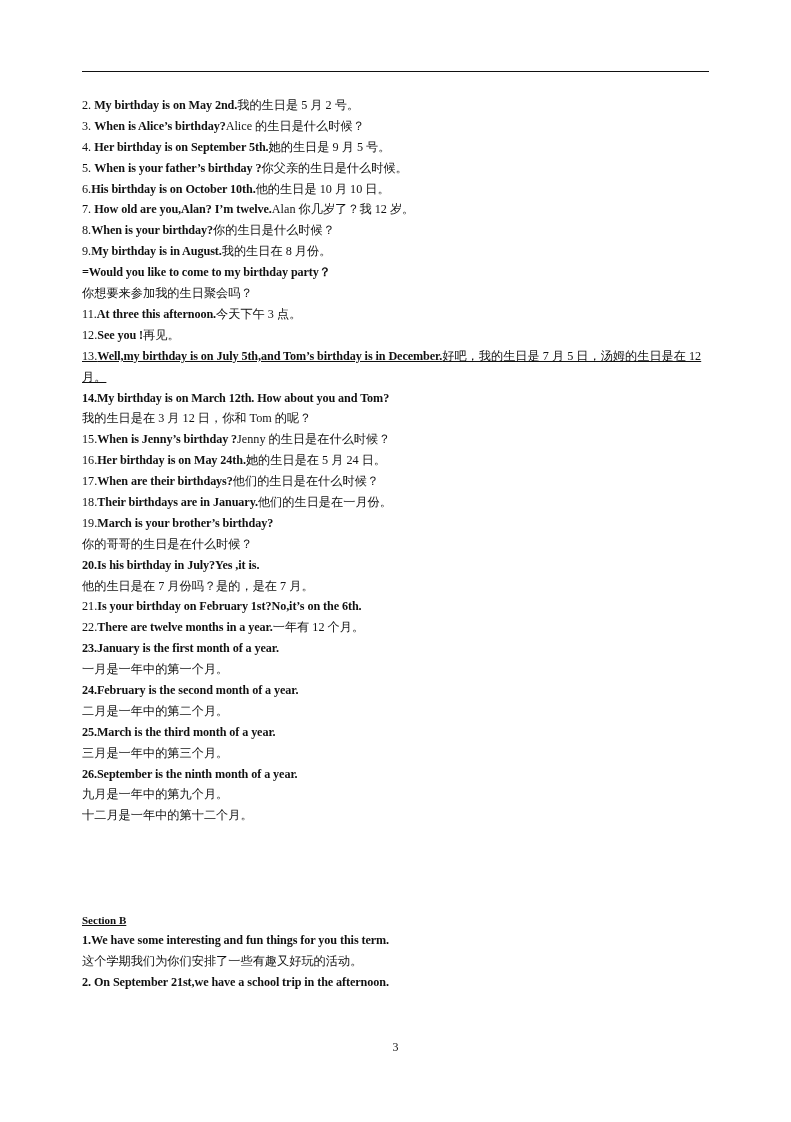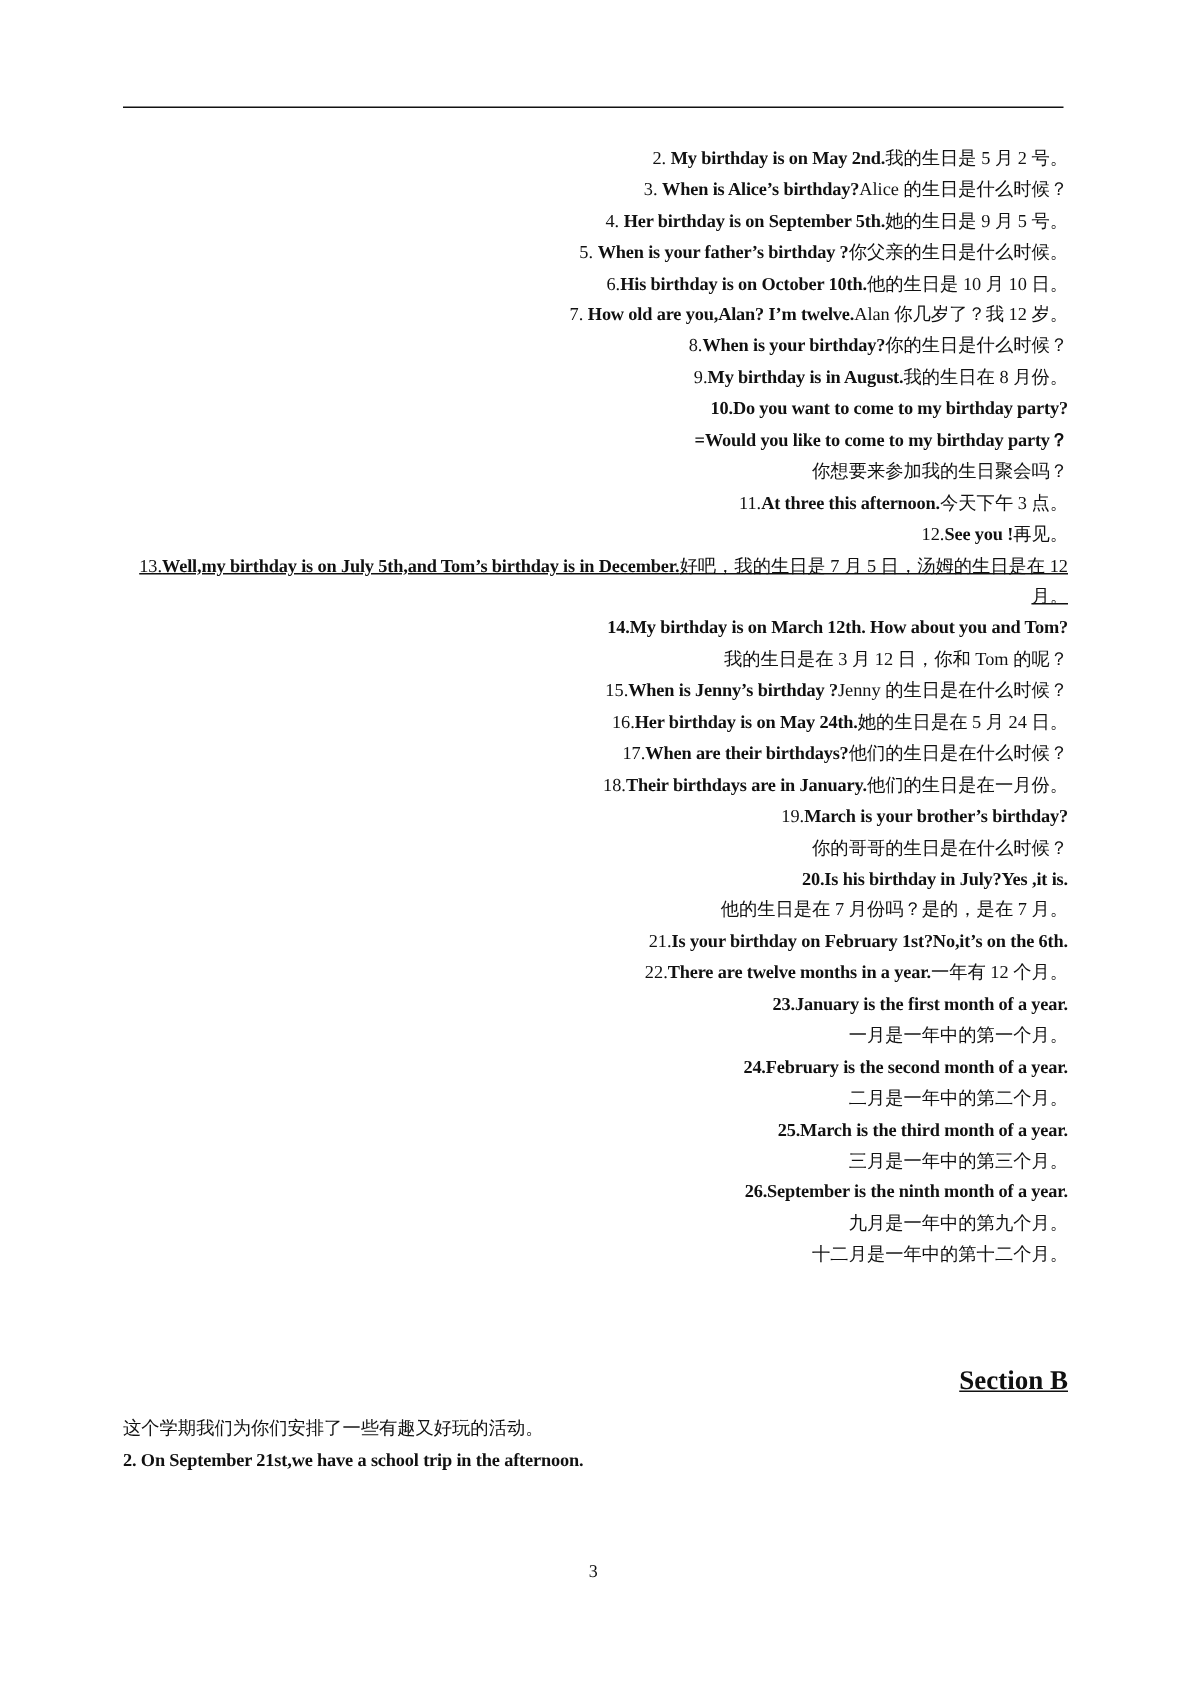--- a/index.html
+++ b/index.html
@@ -1,46 +1,45 @@
 <!DOCTYPE html>
 <html><head>
 <meta charset="utf-8">
 <style>
   html, body { margin: 0; padding: 0; background: #ffffff; }
   body { width: 791px; height: 1122px; position: relative; overflow: hidden;
          font-family: "Liberation Serif", "DejaVu Serif", serif; color: #111; }
   .rule { position: absolute; left: 82px; top: 71px; width: 627px; height: 0;
           border-top: 1.3px solid #111; }
-  .body { position: absolute; left: 82px; top: 95px; width: 630px; text-align: right; }
+  .body { position: absolute; left: 82px; top: 95px; width: 630px; }
   .line { font-size: 12.2px; line-height: 20.9px; height: 20.9px; white-space: nowrap; }
   .line.wrap { white-space: normal; height: auto; text-decoration: underline; }
   .en { font-weight: bold; letter-spacing: -0.1px; }
   .zh { font-weight: normal; }
   .num { font-weight: normal; }
   .section { position: absolute; left: 82px; top: 910px; width: 630px; }
-  .section-title { text-align: right; font-weight: bold; font-size: 18px;
-                   text-decoration: underline; line-height: 20px; margin-bottom: 12px; }
+  .section-title { text-align: left; font-weight: bold; font-size: 11px;
+                   text-decoration: underline; line-height: 20px; margin-bottom: 0px; }
   .pagenum { position: absolute; left: 0; width: 791px; top: 1040px; text-align: center;
              font-size: 12px; }
 </style>
 </head>
 <body>
 
 <div class="rule"></div>
 
 <div class="body" id="body-lines">
     <div class="line"><span class="num">2. </span><span class="en"> My birthday is on May 2nd.</span><span class="zh">我的生日是 5 月 2 号。</span></div>
     <div class="line"><span class="num">3. </span><span class="en"> When is Alice’s birthday?</span><span class="zh">Alice 的生日是什么时候？</span></div>
     <div class="line"><span class="num">4. </span><span class="en">Her birthday is on September 5th.</span><span class="zh">她的生日是 9 月 5 号。</span></div>
     <div class="line"><span class="num">5. </span><span class="en"> When is your father’s birthday ?</span><span class="zh">你父亲的生日是什么时候。</span></div>
     <div class="line"><span class="num">6.</span><span class="en">His birthday is on October 10th.</span><span class="zh">他的生日是 10 月 10 日。</span></div>
     <div class="line"><span class="num">7. </span><span class="en"> How old are you,Alan? I’m twelve.</span><span class="zh">Alan 你几岁了？我 12 岁。</span></div>
     <div class="line"><span class="num">8.</span><span class="en">When is your birthday?</span><span class="zh">你的生日是什么时候？</span></div>
     <div class="line"><span class="num">9.</span><span class="en">My birthday is in August.</span><span class="zh">我的生日在 8 月份。</span></div>
-    <div class="line"><span class="en">10.Do you want to come to my birthday party?</span></div>
     <div class="line"><span class="en">=Would you like to come to my birthday party？</span></div>
     <div class="line"><span class="zh">你想要来参加我的生日聚会吗？</span></div>
     <div class="line"><span class="num">11.</span><span class="en">At three this afternoon.</span><span class="zh">今天下午 3 点。</span></div>
     <div class="line"><span class="num">12.</span><span class="en">See you !</span><span class="zh">再见。</span></div>
     <div class="line wrap"><span class="num">13.</span><span class="en">Well,my birthday is on July 5th,and Tom’s birthday is in December.</span><span class="zh">好吧，我的生日是 7 月 5 日，汤姆的生日是在 12 月。</span></div>
     <div class="line"><span class="en">14.My birthday is on March 12th. How about you and Tom?</span></div>
     <div class="line"><span class="zh">我的生日是在 3 月 12 日，你和 Tom 的呢？</span></div>
     <div class="line"><span class="num">15.</span><span class="en">When is Jenny’s birthday ?</span><span class="zh">Jenny 的生日是在什么时候？</span></div>
     <div class="line"><span class="num">16.</span><span class="en">Her birthday is on May 24th.</span><span class="zh">她的生日是在 5 月 24 日。</span></div>
     <div class="line"><span class="num">17.</span><span class="en">When are their birthdays?</span><span class="zh">他们的生日是在什么时候？</span></div>
@@ -58,18 +57,19 @@
     <div class="line"><span class="en">25.March is the third month of a year.</span></div>
     <div class="line"><span class="zh">三月是一年中的第三个月。</span></div>
     <div class="line"><span class="en">26.September is the ninth month of a year.</span></div>
     <div class="line"><span class="zh">九月是一年中的第九个月。</span></div>
     <div class="line"><span class="zh">十二月是一年中的第十二个月。</span></div>
   </div>
 
 <div class="section">
   <div class="section-title">Section B</div>
   <div id="section-lines">
+      <div class="line"><span class="en">1.We have some interesting and fun things for you this term.</span></div>
       <div class="line"><span class="zh">这个学期我们为你们安排了一些有趣又好玩的活动。</span></div>
       <div class="line"><span class="en">2. On September 21st,we have a school trip in the afternoon.</span></div>
     </div>
 </div>
 
 <div class="pagenum">3</div>
 
 </body></html>

